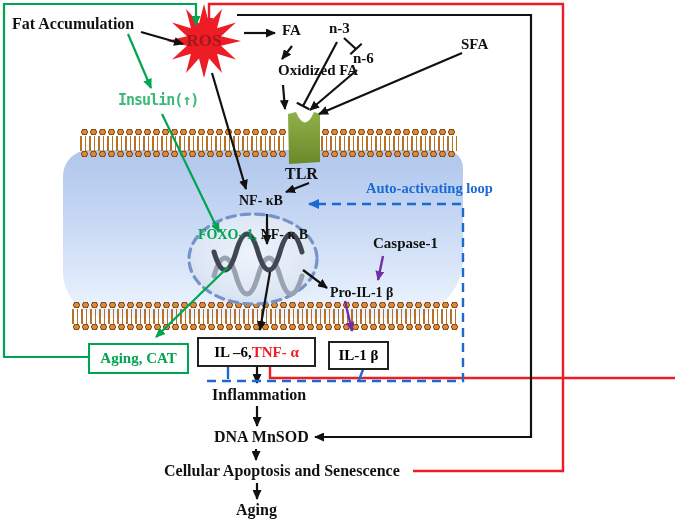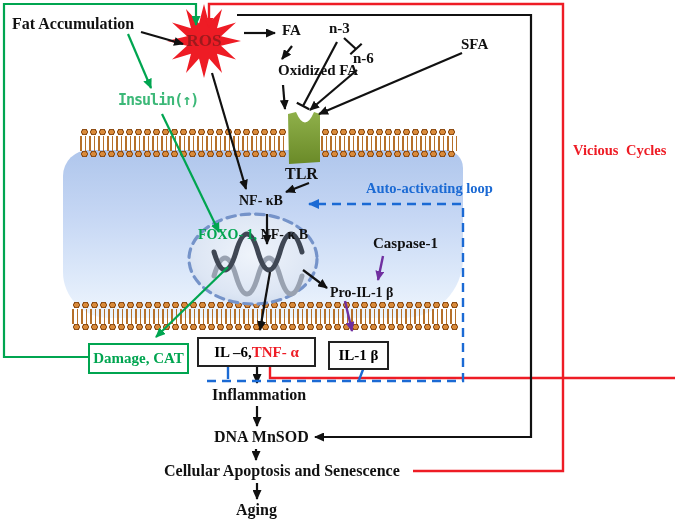--- a/index.html
+++ b/index.html
@@ -131,31 +131,30 @@
 
   <div class="lbl" style="left:12px;top:16px;font-size:16px;">Fat Accumulation</div>
   <div class="lbl" style="left:178px;top:32px;width:52px;text-align:center;font-size:17px;color:#9e1a1d;">ROS</div>
   <div class="lbl" style="left:282px;top:23px;font-size:15px;">FA</div>
   <div class="lbl" style="left:329px;top:21px;font-size:15px;">n-3</div>
   <div class="lbl" style="left:353px;top:51px;font-size:15px;">n-6</div>
   <div class="lbl" style="left:461px;top:37px;font-size:15px;">SFA</div>
   <div class="lbl" style="left:234px;top:63px;font-size:15px;margin-left:44px;">Oxidized FA</div>
   <div class="lbl mono" style="left:118px;top:93px;font-size:15px;color:#3cb878;letter-spacing:-1px;">Insulin(↑)</div>
   <div class="lbl" style="left:285px;top:166px;font-size:16px;">TLR</div>
-  <div class="lbl" style="left:573px;top:143px;font-size:14.5px;color:#ee1c25;word-spacing:4px;">Vicious  Cycles</div>
   <div class="lbl" style="left:366px;top:181px;font-size:14.5px;color:#1b6ad4;">Auto-activating loop</div>
   <div class="lbl" style="left:239px;top:194px;font-size:14px;">NF- κB</div>
   <div class="lbl" style="left:198px;top:228px;font-size:14px;"><span style="color:#00a550;">FOXO- 1,</span><span> NF- κ Β</span></div>
   <div class="lbl" style="left:345px;top:236px;font-size:15px;margin-left:28px;">Caspase-1</div>
   <div class="lbl" style="left:330px;top:286px;font-size:14px;">Pro-IL-1 β</div>
   <div class="lbl" style="left:212px;top:387px;font-size:16px;">Inflammation</div>
   <div class="lbl" style="left:214px;top:429px;font-size:16px;">DNA MnSOD</div>
   <div class="lbl" style="left:164px;top:463px;font-size:16px;">Cellular Apoptosis and Senescence</div>
   <div class="lbl" style="left:236px;top:502px;font-size:16px;">Aging</div>
 
-  <div class="box" style="left:88px;top:343px;width:97px;height:27px;border:2px solid #00a550;color:#00a550;font-size:15px;">Damage, CAT</div>
+  <div class="box" style="left:88px;top:343px;width:97px;height:27px;border:2px solid #00a550;color:#00a550;font-size:15px;">Aging, CAT</div>
   <div class="box" style="left:197px;top:337px;width:115px;height:26px;border:2px solid #222;font-size:15px;">
       <span>IL –6, </span>
       <span style="color:#ee1c25;">TNF- α</span>
     </div>
   <div class="box" style="left:328px;top:341px;width:57px;height:25px;border:2px solid #222;font-size:15px;">IL-1 β</div>
 
 </div>
 
 </body></html>

